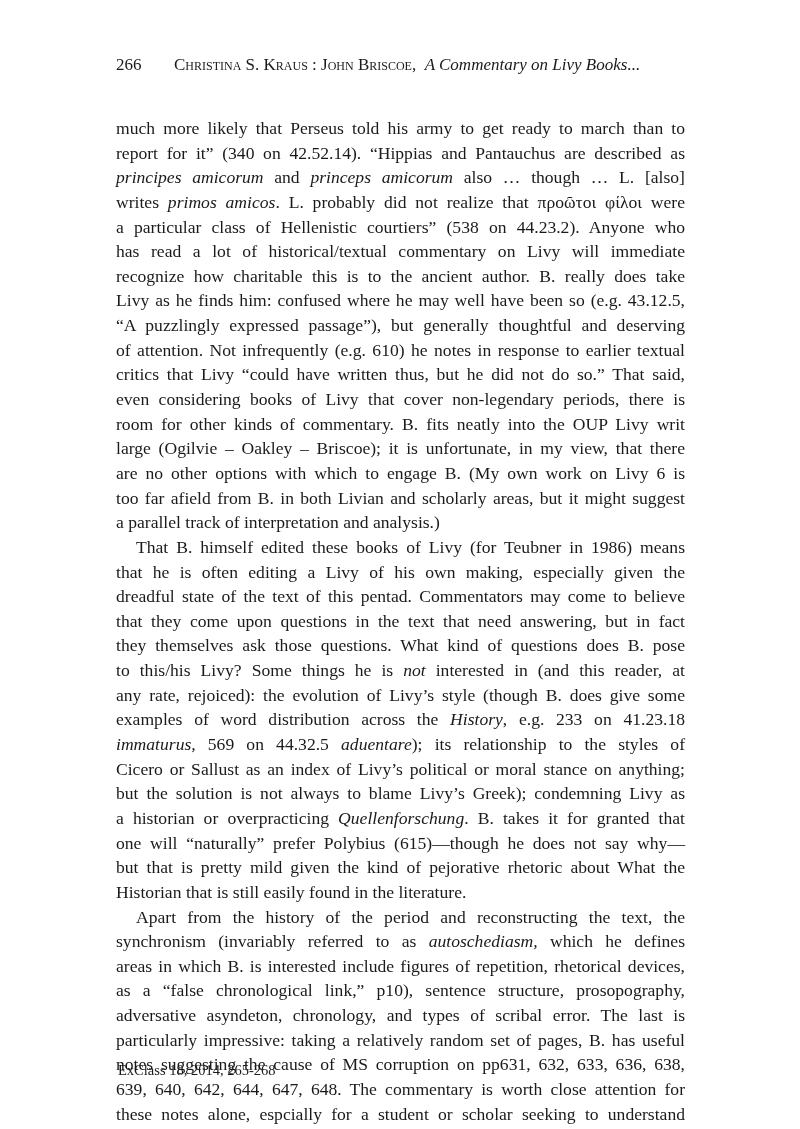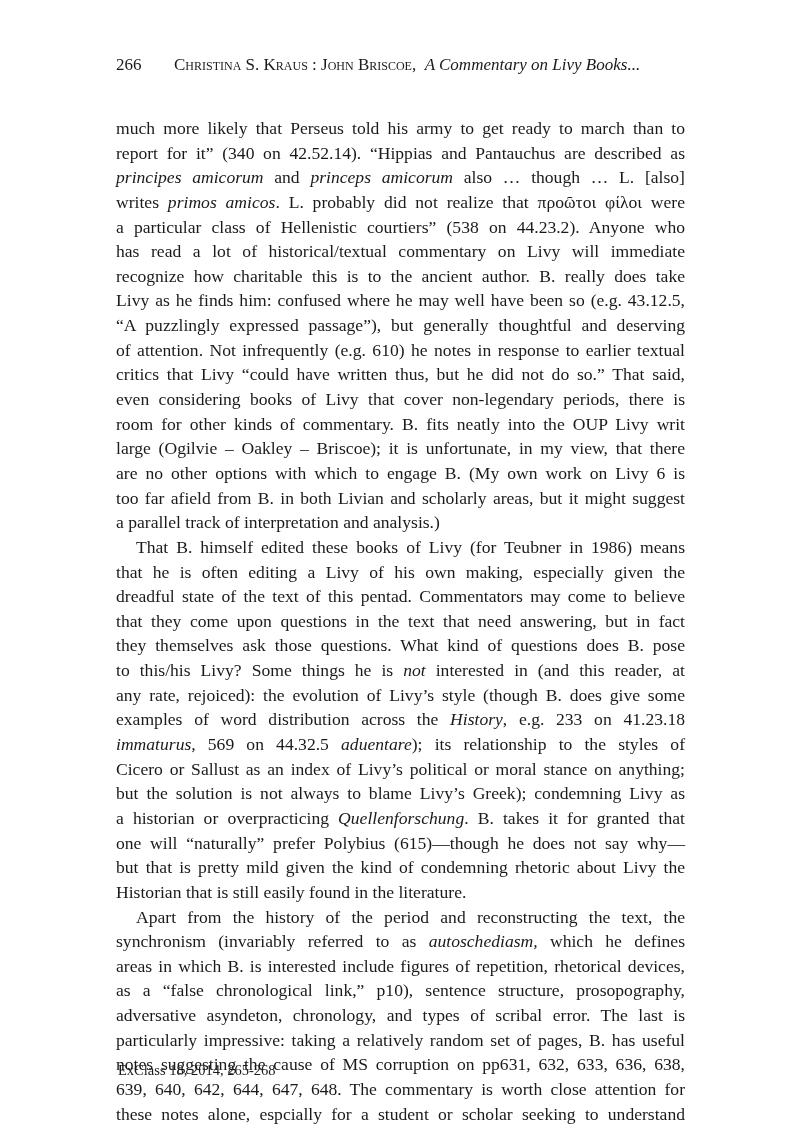--- a/index.html
+++ b/index.html
@@ -49,21 +49,21 @@
     <div class="line"><span>that they come upon questions in the text that need answering, but in fact</span></div>
     <div class="line"><span>they themselves ask those questions.  What kind of questions does B. pose</span></div>
     <div class="line"><span>to this/his Livy?  Some things he is </span><i>not</i><span> interested in (and this reader, at</span></div>
     <div class="line"><span>any rate, rejoiced): the evolution of Livy’s style (though B. does give some</span></div>
     <div class="line"><span>examples of word distribution across the </span><i>History</i><span>, e.g. 233 on 41.23.18</span></div>
     <div class="line"><i>immaturus,</i><span> 569 on 44.32.5 </span><i>aduentare</i><span>); its relationship to the styles of</span></div>
     <div class="line"><span>Cicero or Sallust as an index of Livy’s political or moral stance on anything;</span></div>
     <div class="line"><span>but the solution is not always to blame Livy’s Greek); condemning Livy as</span></div>
     <div class="line"><span>a historian or overpracticing </span><i>Quellenforschung</i><span>. B. takes it for granted that</span></div>
     <div class="line"><span>one will “naturally” prefer Polybius (615)—though he does not say why—</span></div>
-    <div class="line"><span>but that is pretty mild given the kind of condemning rhetoric about Livy the</span></div>
+    <div class="line"><span>but that is pretty mild given the kind of pejorative rhetoric about What the</span></div>
     <div class="line last"><span>Historian that is still easily found in the literature.</span></div>
     <div class="line indent"><span>Apart from the history of the period and reconstructing the text, the</span></div>
     <div class="line"><span>synchronism (invariably referred to as </span><i>autoschediasm,</i><span> which he defines</span></div>
     <div class="line"><span>areas in which B. is interested include figures of repetition, rhetorical devices,</span></div>
     <div class="line"><span>as a “false chronological link,” p10), sentence structure, prosopography,</span></div>
     <div class="line"><span>adversative asyndeton, chronology, and types of scribal error. The last is</span></div>
     <div class="line"><span>particularly impressive: taking a relatively random set of pages, B. has useful</span></div>
     <div class="line"><span>notes suggesting the cause of MS corruption on pp631, 632, 633, 636, 638,</span></div>
     <div class="line"><span>639, 640, 642, 644, 647, 648. The commentary is worth close attention for</span></div>
     <div class="line"><span>these notes alone, espcially for a student or scholar seeking to understand</span></div>

